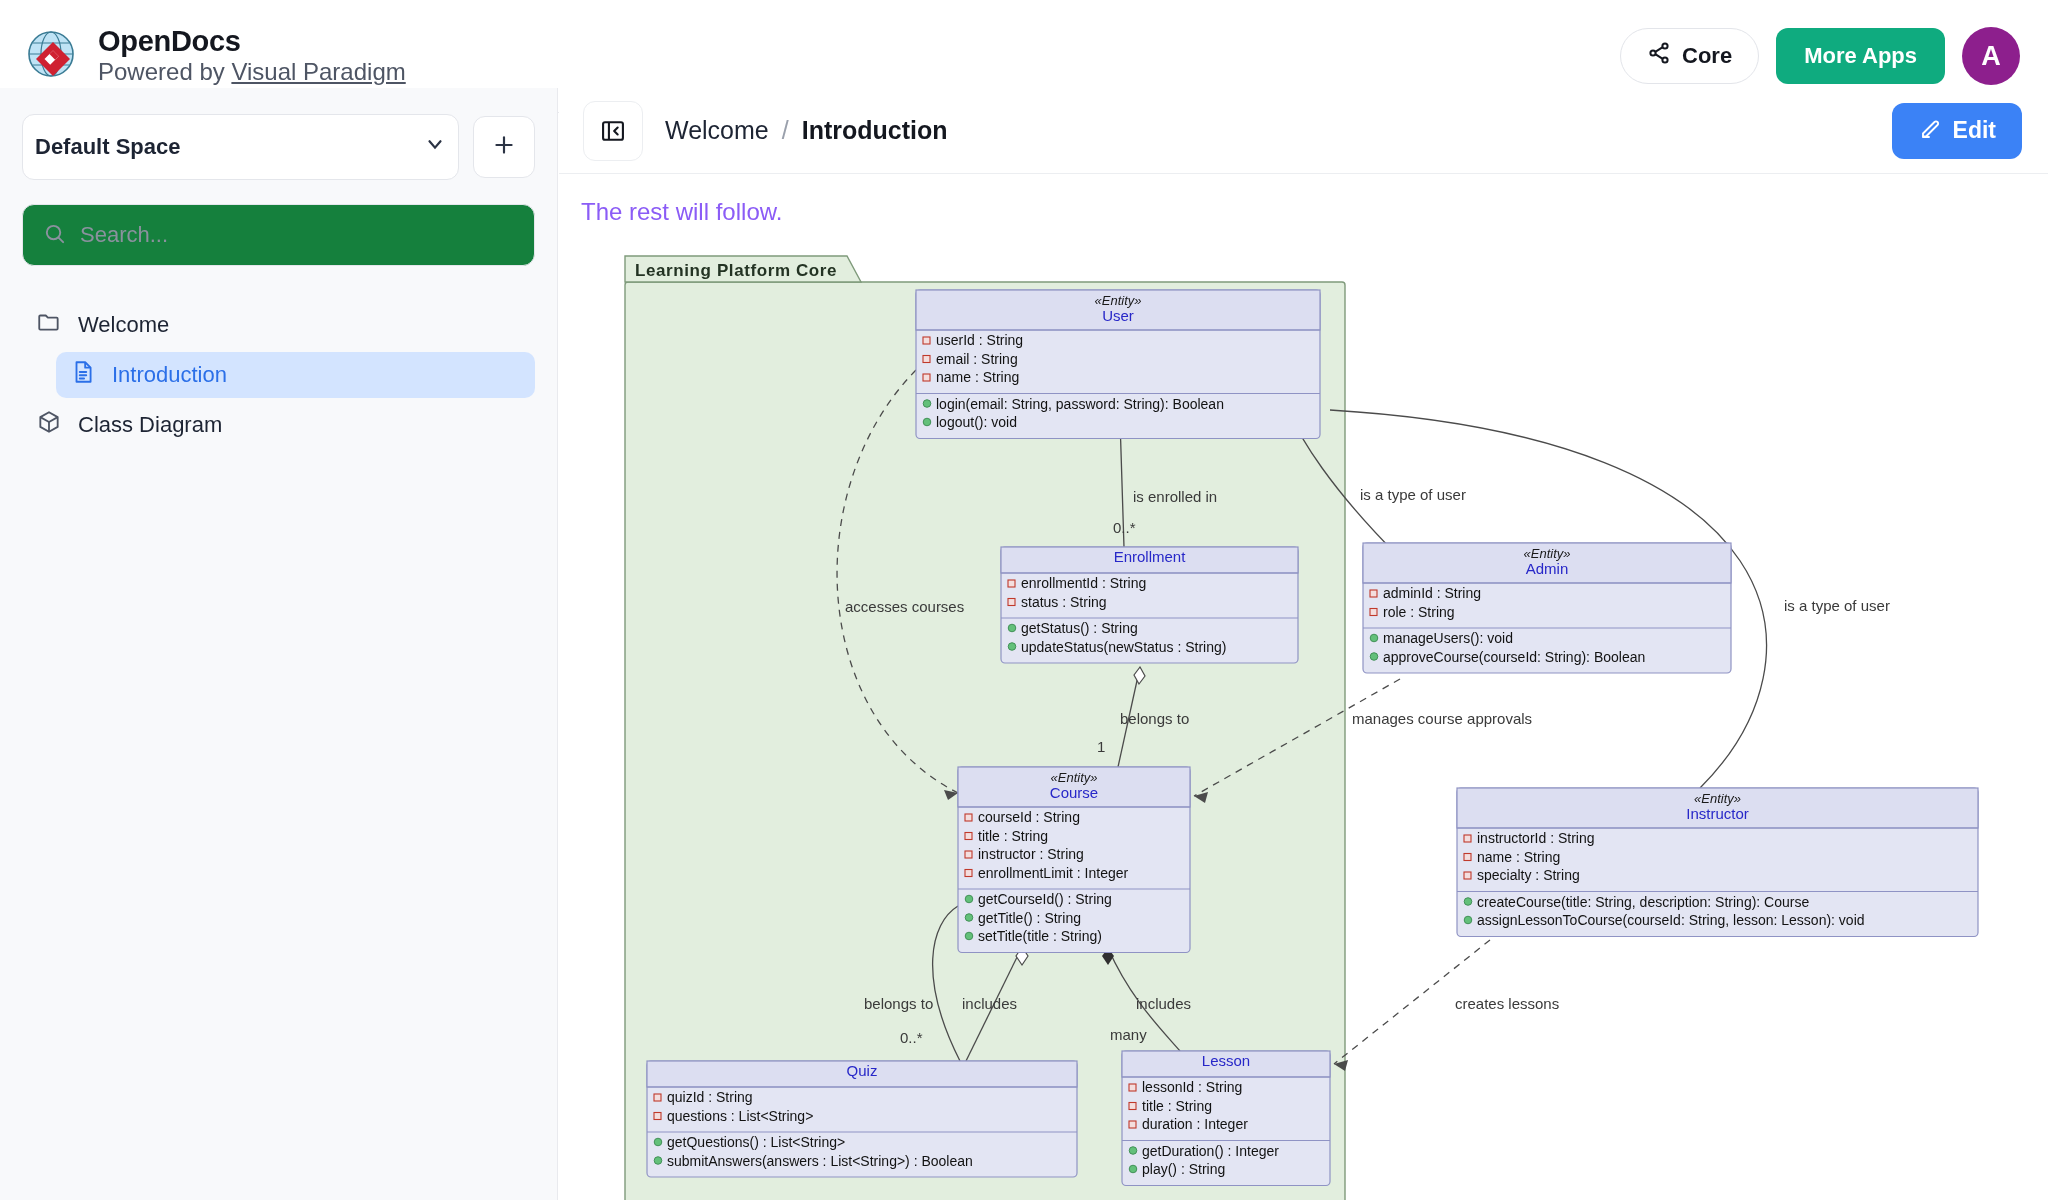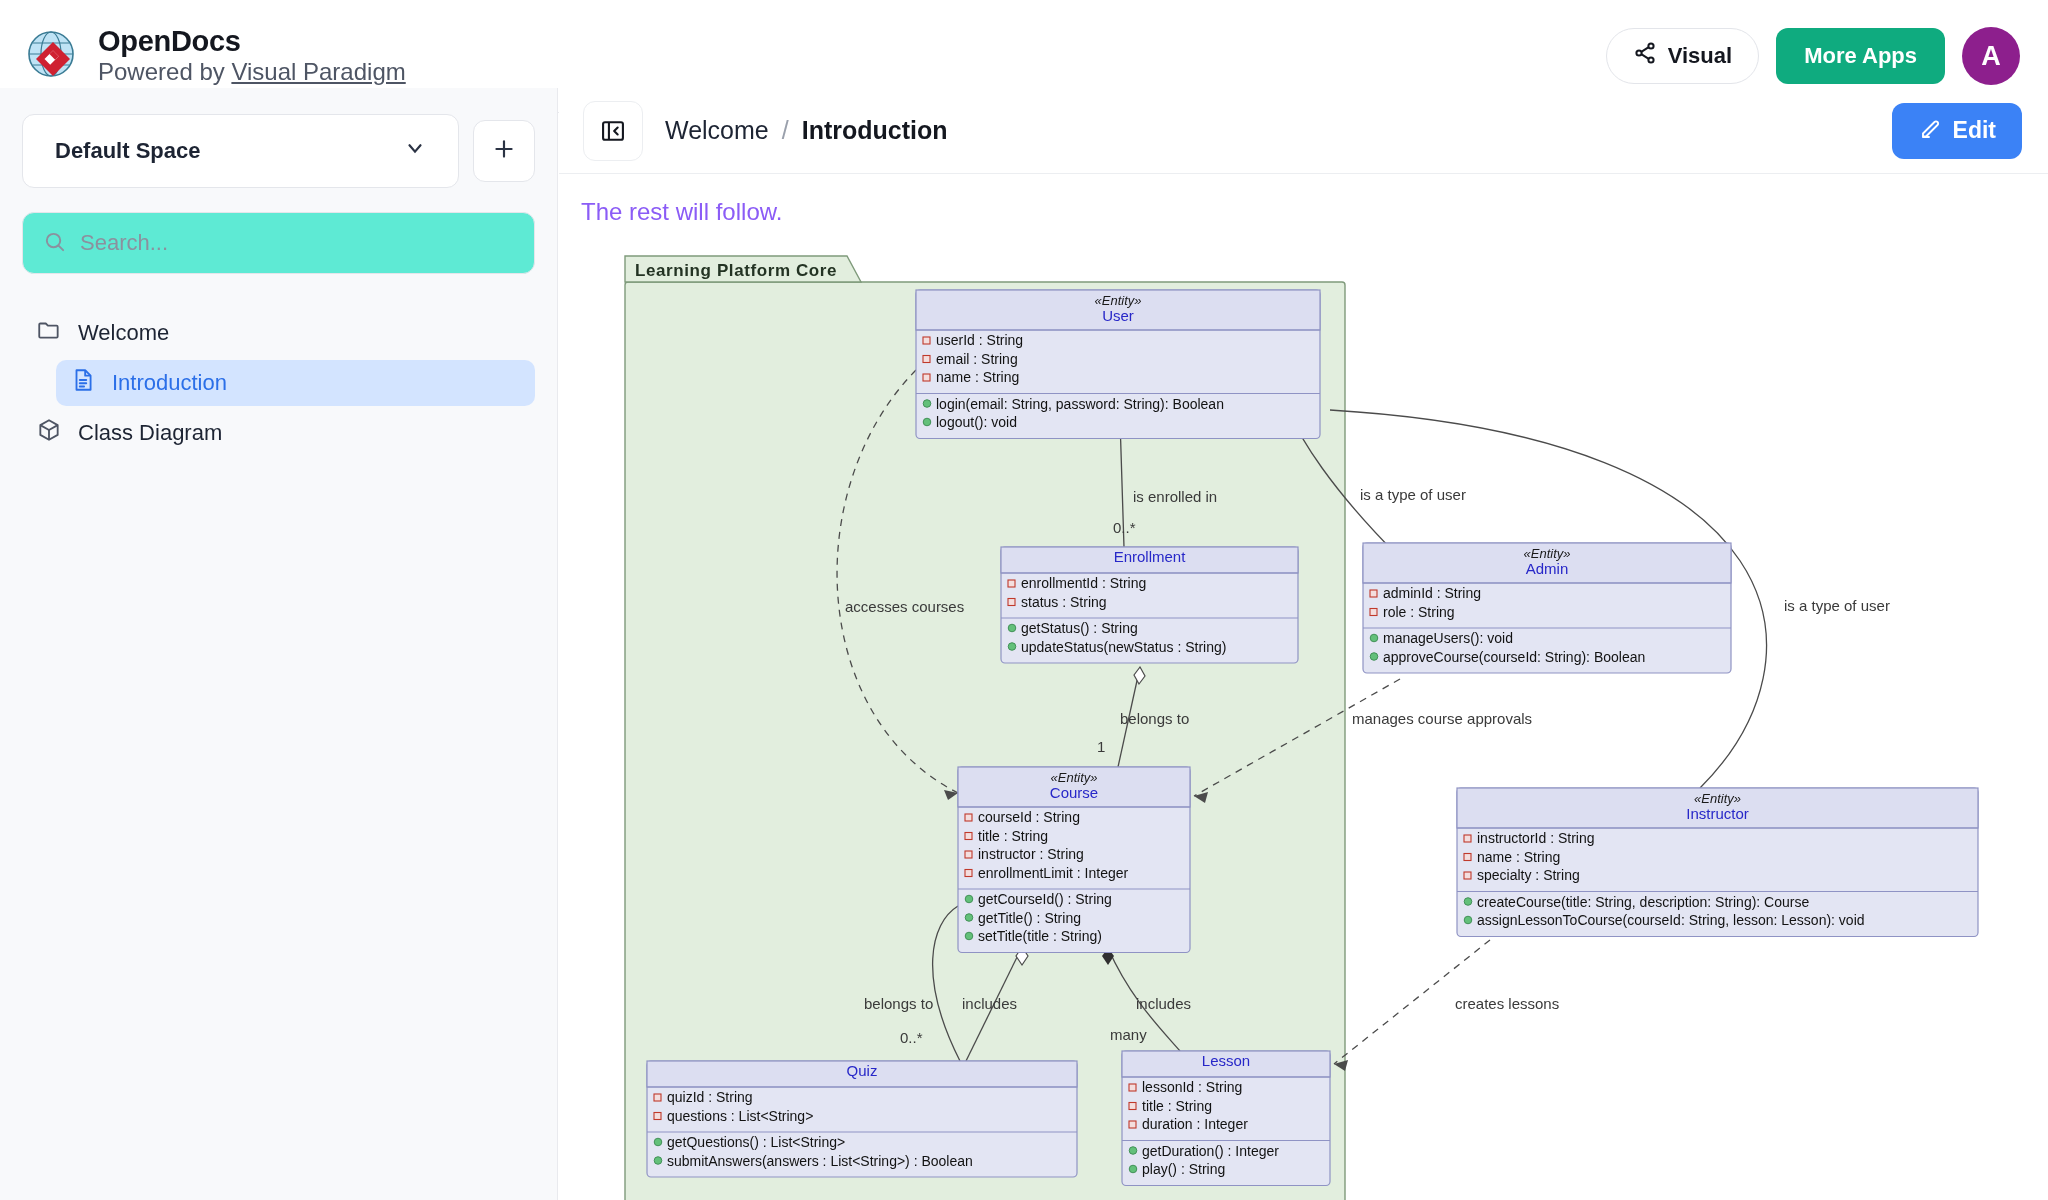--- a/index.html
+++ b/index.html
@@ -55,36 +55,36 @@
 
   
   .sidebar {
     position: absolute; left: 0; top: 88px; width: 558px; height: 1112px;
     background: #f8f9fb;
     border-right: 1px solid #e9eaee;
     padding: 26px 22px;
   }
   .space-row { display: flex; gap: 14px; align-items: center; }
   .space-select {
-    flex: 1; height: 74px;
+    flex: 1; height: 66px;
     background: #fff; border: 1px solid #e4e6eb; border-radius: 12px;
     display: flex; align-items: center; justify-content: space-between;
-    padding: 0 32px;
+    padding: 0 12px;
     font-size: 22px; font-weight: bold; color: #1d2433;
     cursor: pointer;
   }
   .add-btn {
     width: 62px; height: 62px;
     background: #fff; border: 1px solid #e4e6eb; border-radius: 12px;
     display: flex; align-items: center; justify-content: center;
     cursor: pointer;
   }
   .search-box {
     margin-top: 24px; height: 62px;
-    background: #5eead4; border: 1px solid #e4e6eb; border-radius: 12px;
+    background: #15803d; border: 1px solid #e4e6eb; border-radius: 12px;
     display: flex; align-items: center; gap: 14px; padding: 0 20px;
   }
   .search-box input {
     border: none; outline: none; background: transparent;
     font-size: 22px; color: #1d2433; width: 100%;
     font-family: "Liberation Sans", sans-serif;
   }
   .search-box input::placeholder { color: #8b919e; }
 
   .tree { margin-top: 36px; }
@@ -157,21 +157,21 @@
     <button class="btn-share">
       <span>
         <svg width="24" height="24" viewBox="0 0 24 24" fill="none" stroke="#14171f" stroke-width="2">
           <circle cx="18" cy="5" r="2.6"></circle>
             <circle cx="6" cy="12" r="2.6"></circle>
             <circle cx="18" cy="19" r="2.6"></circle>
           <line x1="8.3" y1="10.8" x2="15.7" y2="6.2"></line>
             <line x1="8.3" y1="13.2" x2="15.7" y2="17.8"></line>
         </svg>
       </span>
-      <span>Visual</span>
+      <span>Core</span>
     </button>
     <button class="btn-moreapps">More Apps</button>
     <div class="avatar">A</div>
   </div>
 </div>
 
 <div class="sidebar">
   <div class="space-row">
     <div class="space-select">
       <span>Default Space</span>

